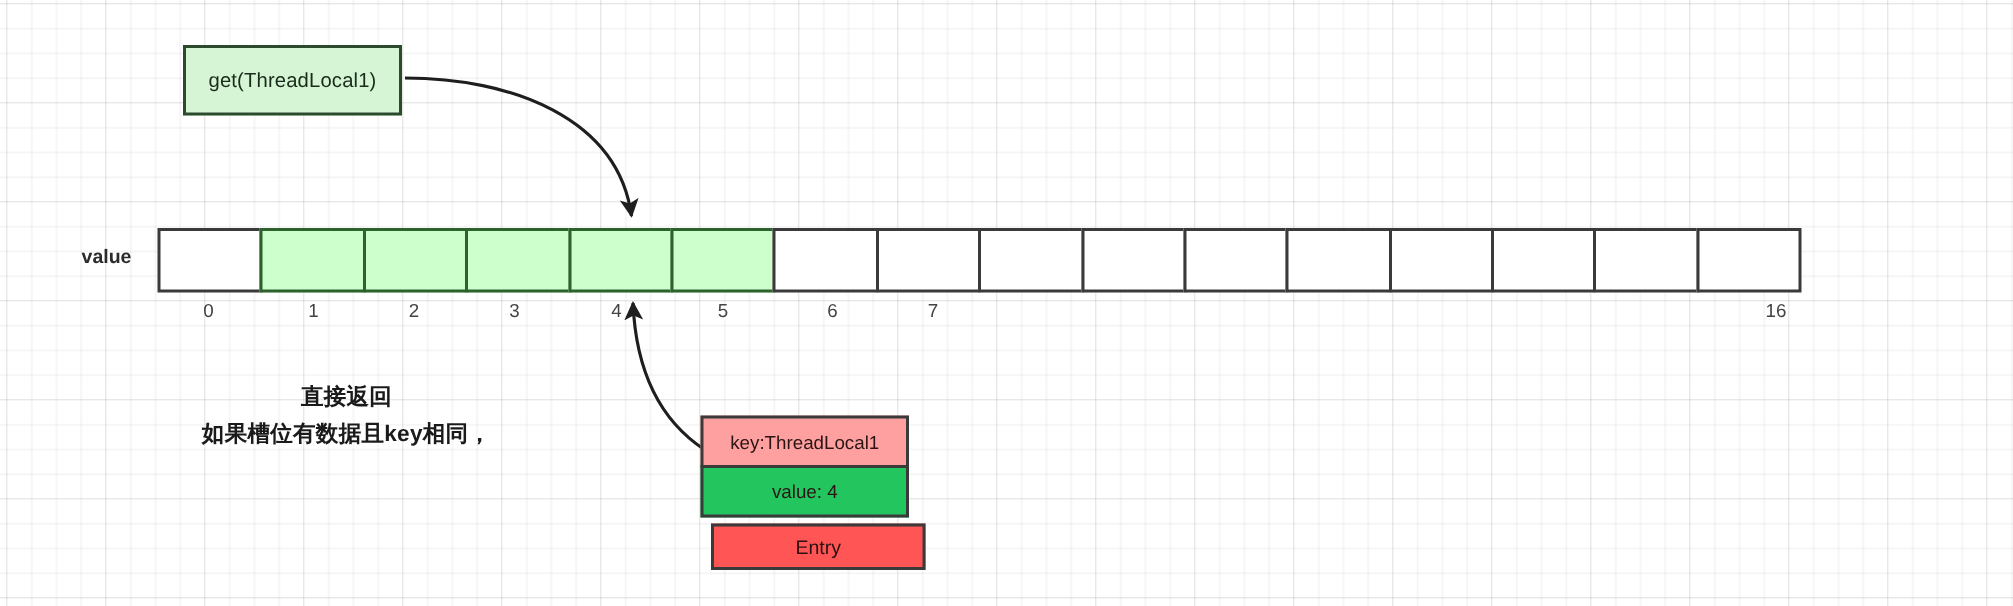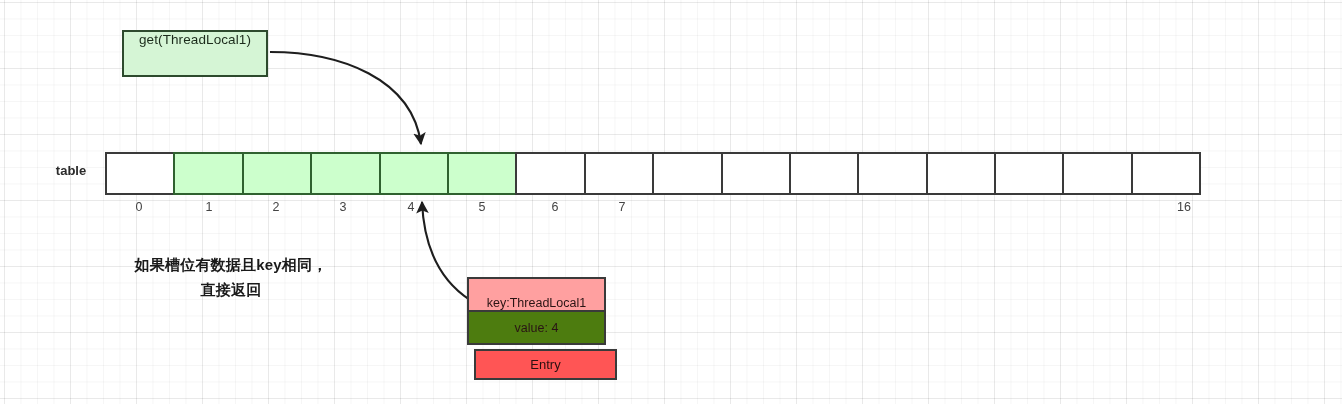--- a/index.html
+++ b/index.html
@@ -43,21 +43,21 @@
   #get-box {
     position: absolute;
     left: 122px;
     top: 30px;
     width: 146px;
     height: 47px;
     background: #d5f5d5;
     border: 2px solid #2d4a2d;
     box-sizing: border-box;
     display: flex;
-    align-items: flex-start;
+    align-items: center;
     justify-content: center;
     font-size: 13.5px;
     color: #1b2b1b;
     letter-spacing: 0.1px;
   }
 
   
   #table-label {
     position: absolute;
     left: 42px;
@@ -128,22 +128,22 @@
     height: 35px;
     border: 2px solid #3a3a3a;
     box-sizing: border-box;
     display: flex;
     align-items: center;
     justify-content: center;
     font-size: 12.5px;
     color: #2a1414;
     margin-bottom: -2px;
   }
-  .entry-row.key  { background: #ffa0a0; align-items: flex-end; }
-  .entry-row.value{ background: #4d7c0f; }
+  .entry-row.key  { background: #ffa0a0; }
+  .entry-row.value{ background: #22c55e; }
   #entry-label {
     position: absolute;
     left: 474px;
     top: 349px;
     width: 143px;
     height: 31px;
     background: #ff5555;
     border: 2px solid #3a3a3a;
     box-sizing: border-box;
     display: flex;
@@ -155,21 +155,21 @@
 </style>
 </head>
 <body>
 
 <div id="grid-bg"></div>
 
 <div id="get-box">
   <span>get(ThreadLocal1)</span>
 </div>
 
-<div id="table-label">table</div>
+<div id="table-label">value</div>
 
 <div id="table-row">
   <div class="cell"></div>
   <div class="cell filled"></div>
   <div class="cell filled"></div>
   <div class="cell filled"></div>
   <div class="cell filled"></div>
   <div class="cell filled"></div>
   <div class="cell"></div>
   <div class="cell"></div>
@@ -201,22 +201,22 @@
       <path d="M0,0 L6,3 L0,6 L1.4,3 z" fill="#1e1e1e"></path>
     </marker>
   </defs>
 
   <path d="M270,52 C340,52 412,78 421,144" fill="none" stroke="#1e1e1e" stroke-width="2.1" marker-end="url(#arrowhead)"></path>
 
   <path d="M470,300 C441,281 424,249 422,202" fill="none" stroke="#1e1e1e" stroke-width="2.1" marker-end="url(#arrowhead)"></path>
 </svg>
 
 <div id="note">
+  <div>直接返回</div>
   <div>如果槽位有数据且key相同，</div>
-  <div>直接返回</div>
 </div>
 
 <div id="entry-stack">
   <div class="entry-row key">
     <span>key:ThreadLocal1</span>
   </div>
   <div class="entry-row value">
     <span>value: 4</span>
   </div>
 </div>

